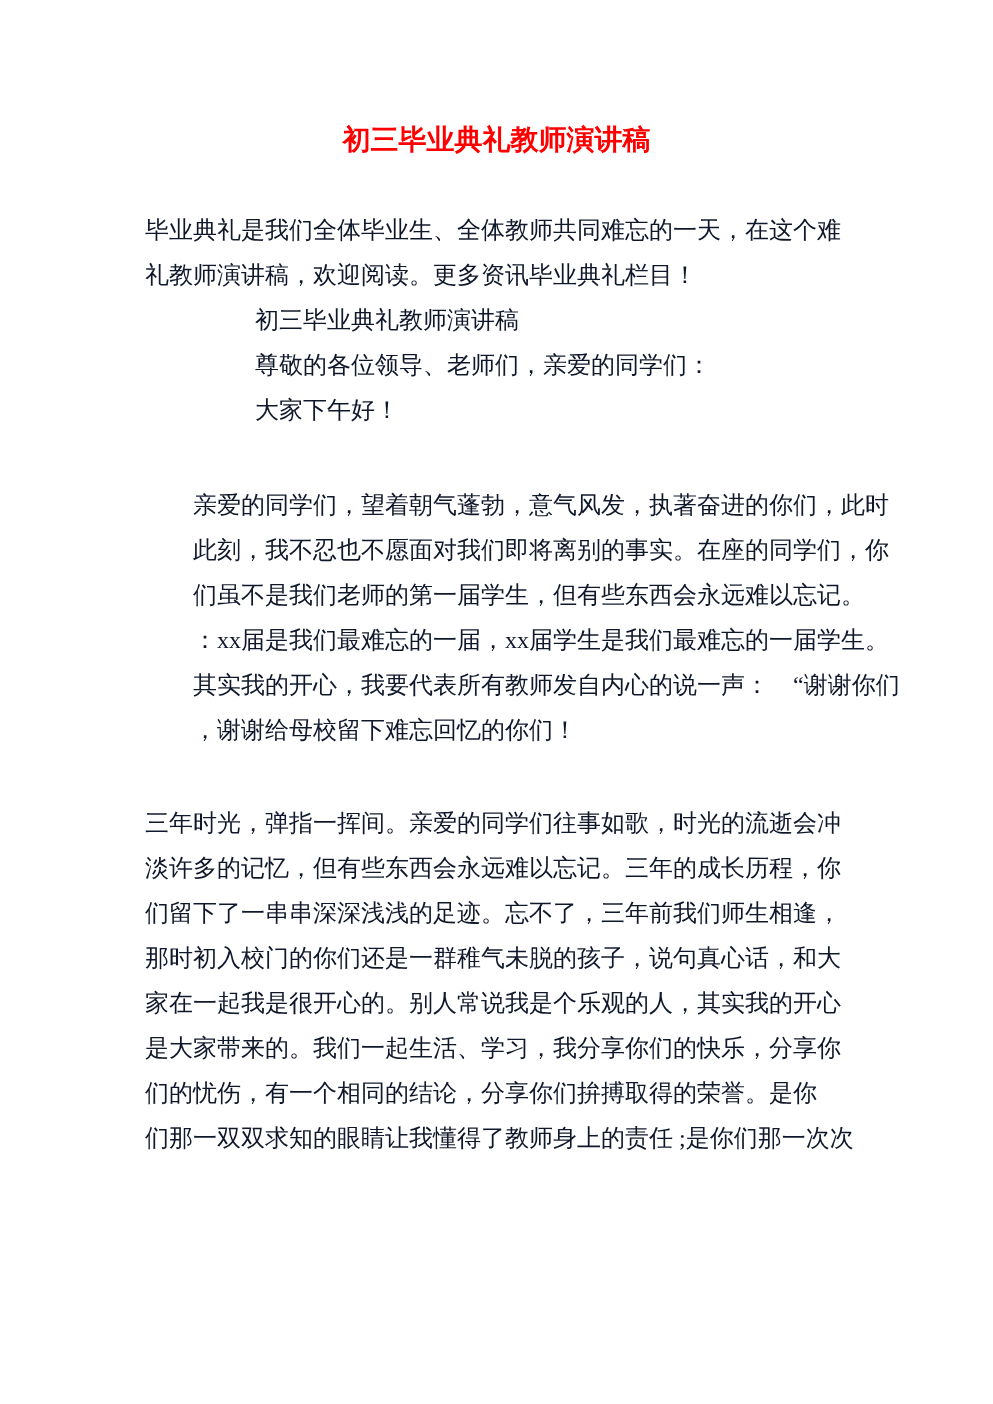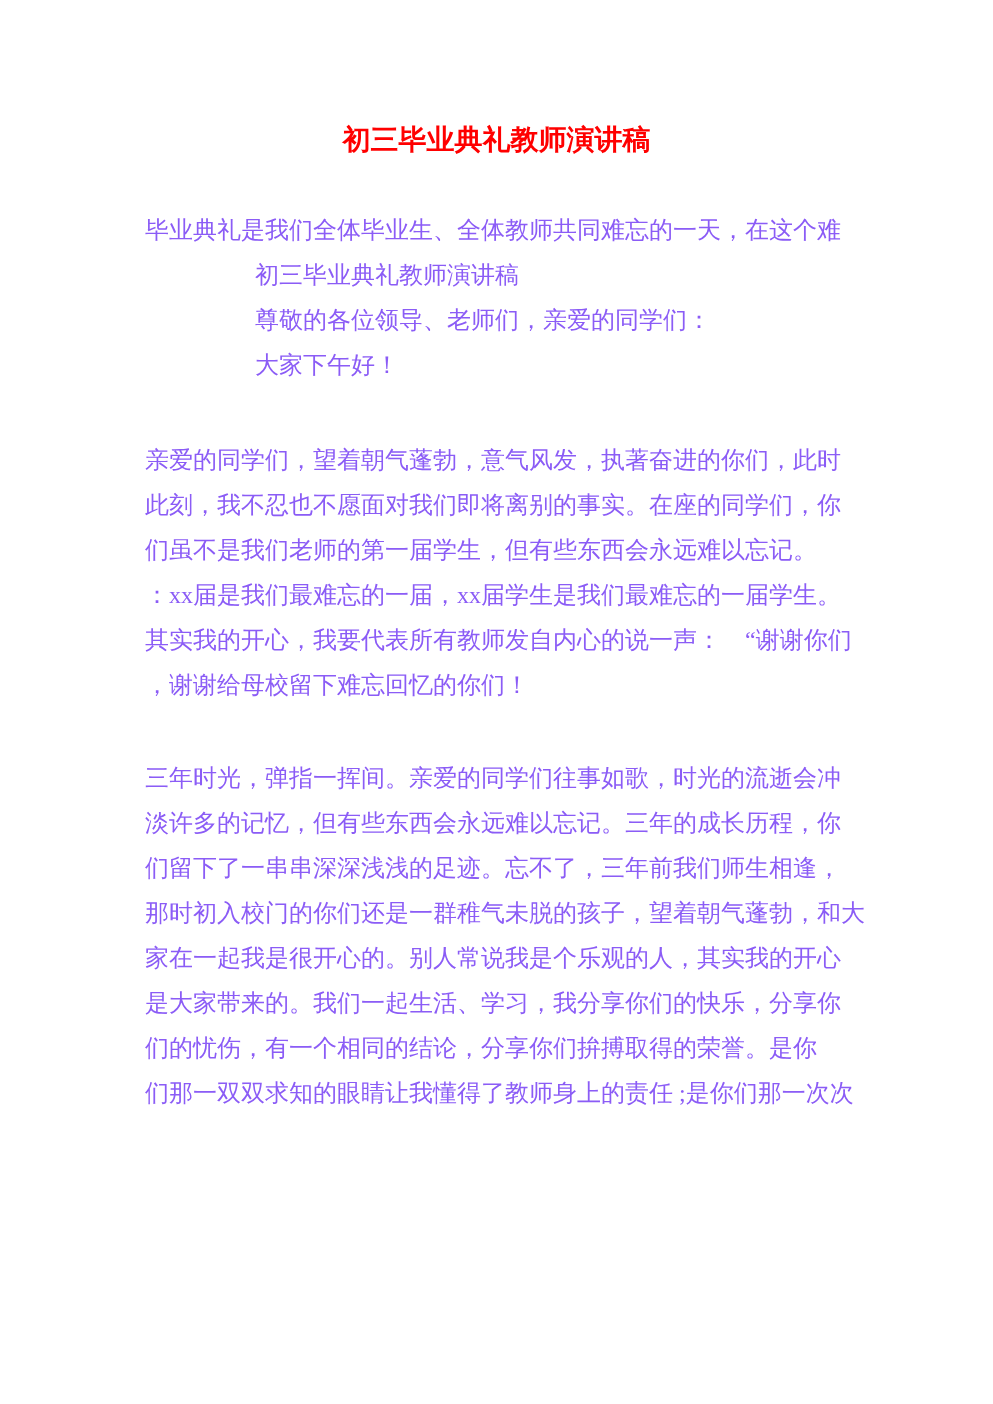--- a/index.html
+++ b/index.html
@@ -32,58 +32,59 @@
   .content {
     margin-left: 145px;
     width: 706px;
   }
   .paragraph {
     margin: 0;
     padding: 0;
   }
   .para-intro      { margin-top: 48px; }
   .para-salutation { margin-top: 0; }
-  .para-body1      { margin-top: 50px; }
+  .para-body1      { margin-top: 50px; margin-left: 48px; }
   .para-body2      { margin-top: 48px; }
   .text-line {
     font-size: 24px;
     line-height: 45px;
     white-space: nowrap;
-    color: #8b5cf6;
+    color: #0f172a;
   }
   .para-salutation .text-line {
     padding-left: 110px;
   }
 </style>
 </head>
 <body>
 
 <div class="page" style="background: rgb(255, 255, 255);">
   <h1 class="doc-title" style="color: rgb(255, 0, 0);">初三毕业典礼教师演讲稿</h1>
   <div class="content">
     <div class="paragraph para-intro">
         <div class="text-line">毕业典礼是我们全体毕业生、全体教师共同难忘的一天，在这个难</div>
+        <div class="text-line">礼教师演讲稿，欢迎阅读。更多资讯毕业典礼栏目！</div>
       </div>
     <div class="paragraph para-salutation">
         <div class="text-line">初三毕业典礼教师演讲稿</div>
         <div class="text-line">尊敬的各位领导、老师们，亲爱的同学们：</div>
         <div class="text-line">大家下午好！</div>
       </div>
     <div class="paragraph para-body1">
         <div class="text-line">亲爱的同学们，望着朝气蓬勃，意气风发，执著奋进的你们，此时</div>
         <div class="text-line">此刻，我不忍也不愿面对我们即将离别的事实。在座的同学们，你</div>
         <div class="text-line">们虽不是我们老师的第一届学生，但有些东西会永远难以忘记。</div>
         <div class="text-line">：xx届是我们最难忘的一届，xx届学生是我们最难忘的一届学生。</div>
         <div class="text-line">其实我的开心，我要代表所有教师发自内心的说一声：　“谢谢你们</div>
         <div class="text-line">，谢谢给母校留下难忘回忆的你们！</div>
       </div>
     <div class="paragraph para-body2">
         <div class="text-line">三年时光，弹指一挥间。亲爱的同学们往事如歌，时光的流逝会冲</div>
         <div class="text-line">淡许多的记忆，但有些东西会永远难以忘记。三年的成长历程，你</div>
         <div class="text-line">们留下了一串串深深浅浅的足迹。忘不了，三年前我们师生相逢，</div>
-        <div class="text-line">那时初入校门的你们还是一群稚气未脱的孩子，望着朝气蓬勃，和大</div>
+        <div class="text-line">那时初入校门的你们还是一群稚气未脱的孩子，说句真心话，和大</div>
         <div class="text-line">家在一起我是很开心的。别人常说我是个乐观的人，其实我的开心</div>
         <div class="text-line">是大家带来的。我们一起生活、学习，我分享你们的快乐，分享你</div>
         <div class="text-line">们的忧伤，有一个相同的结论，分享你们拚搏取得的荣誉。是你</div>
         <div class="text-line">们那一双双求知的眼睛让我懂得了教师身上的责任 ;是你们那一次次</div>
       </div>
   </div>
 </div>
 
 </body></html>

